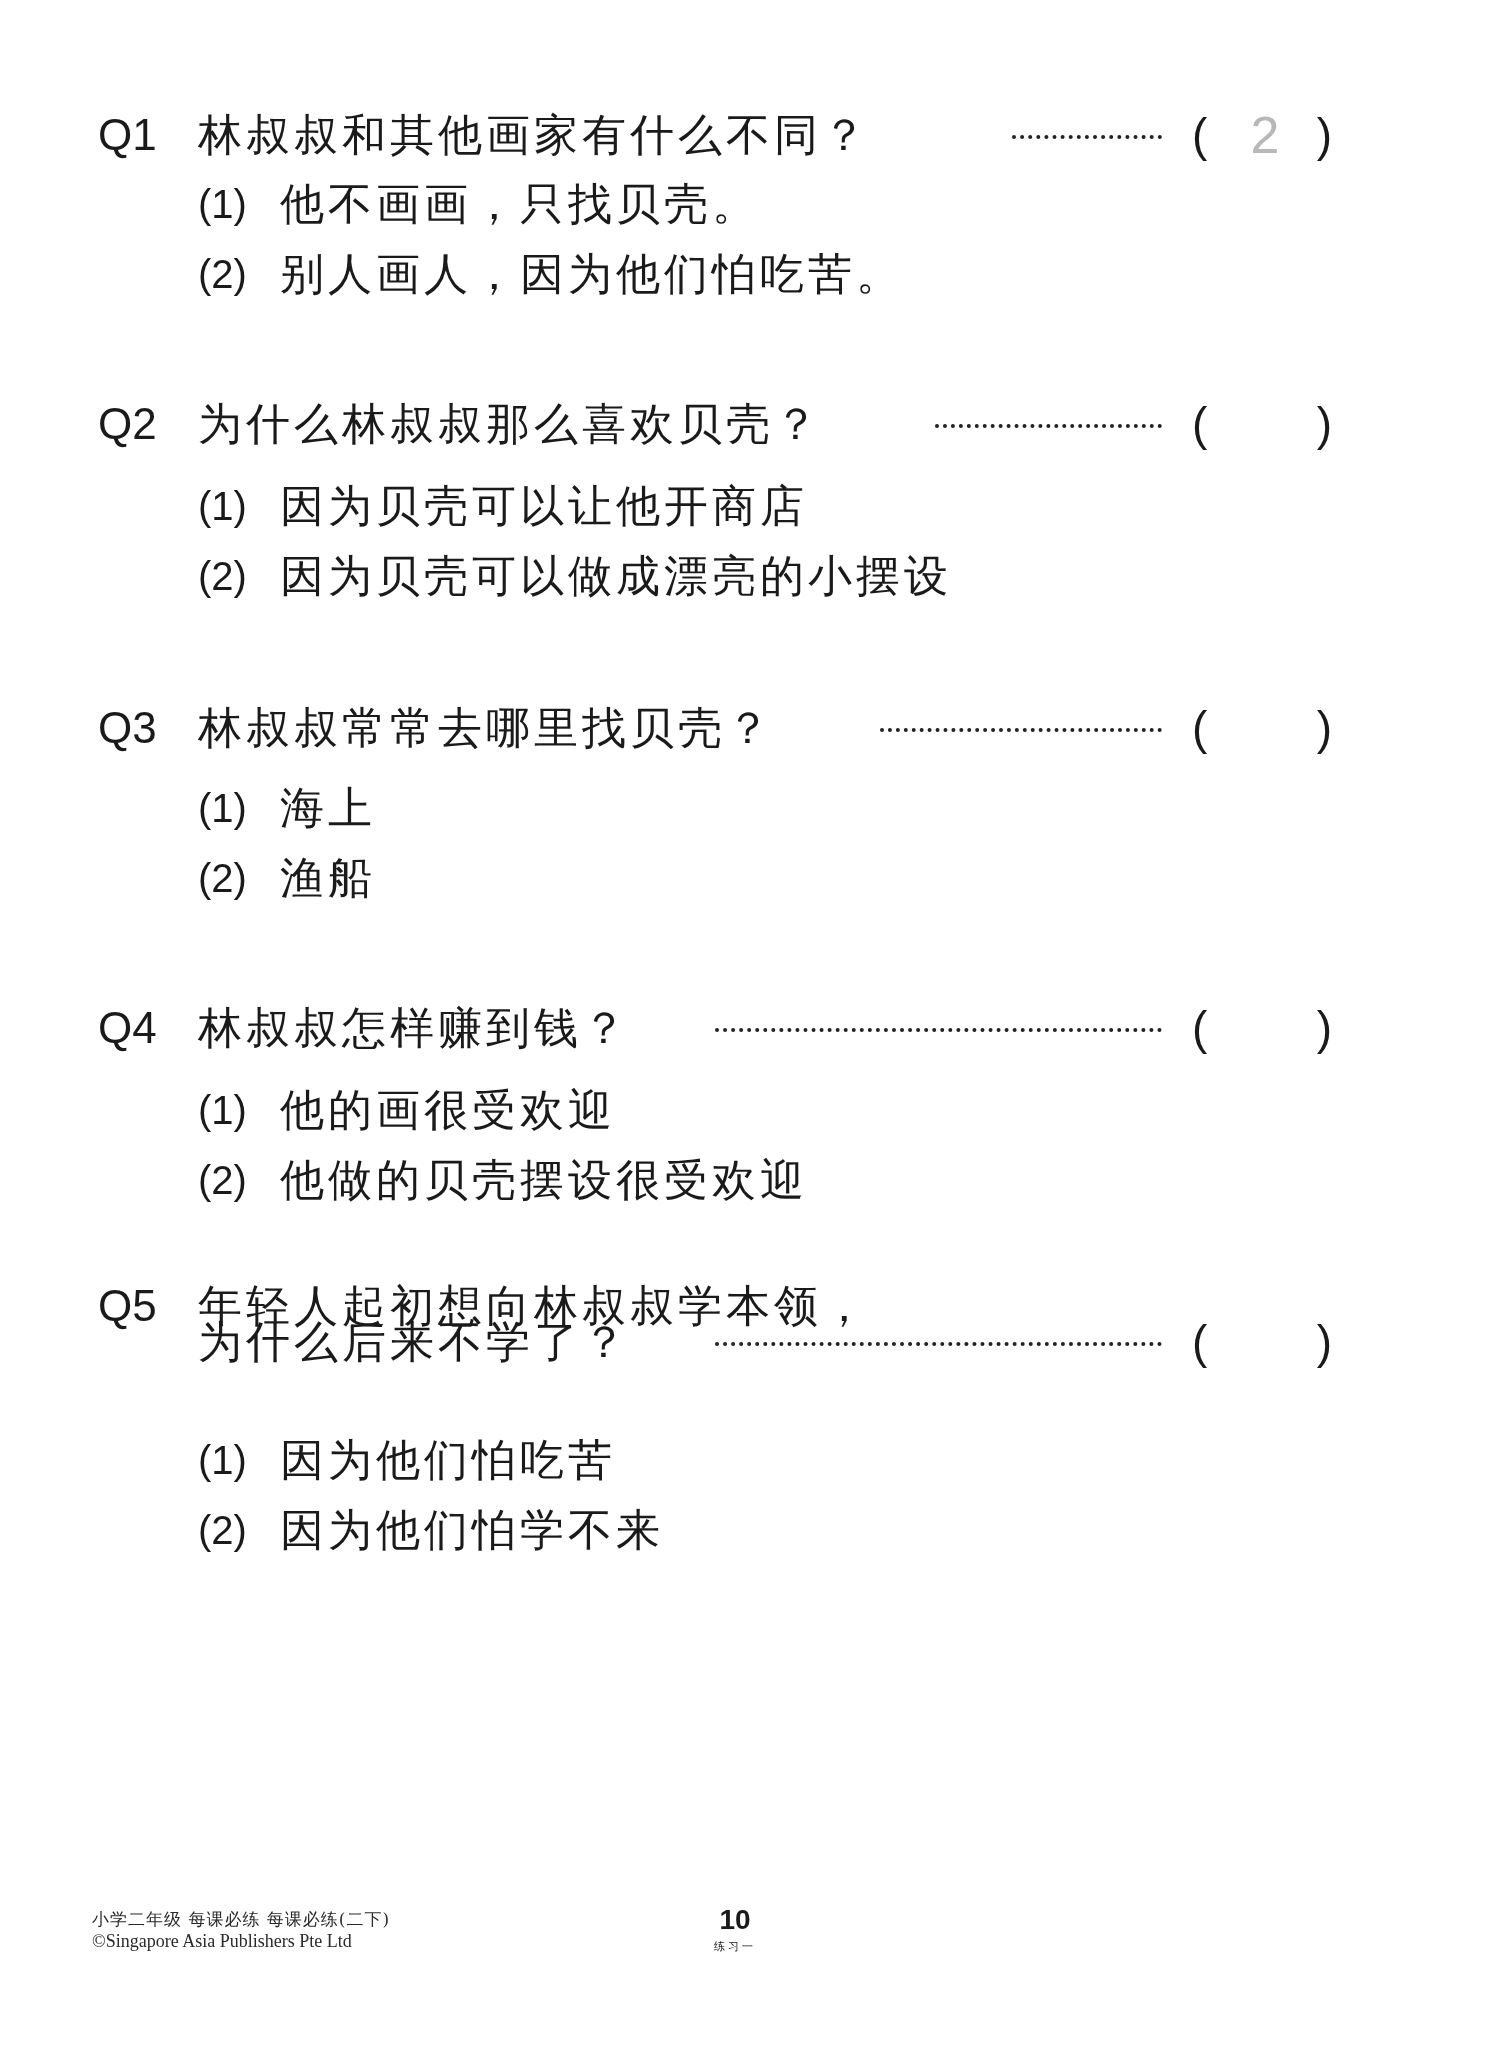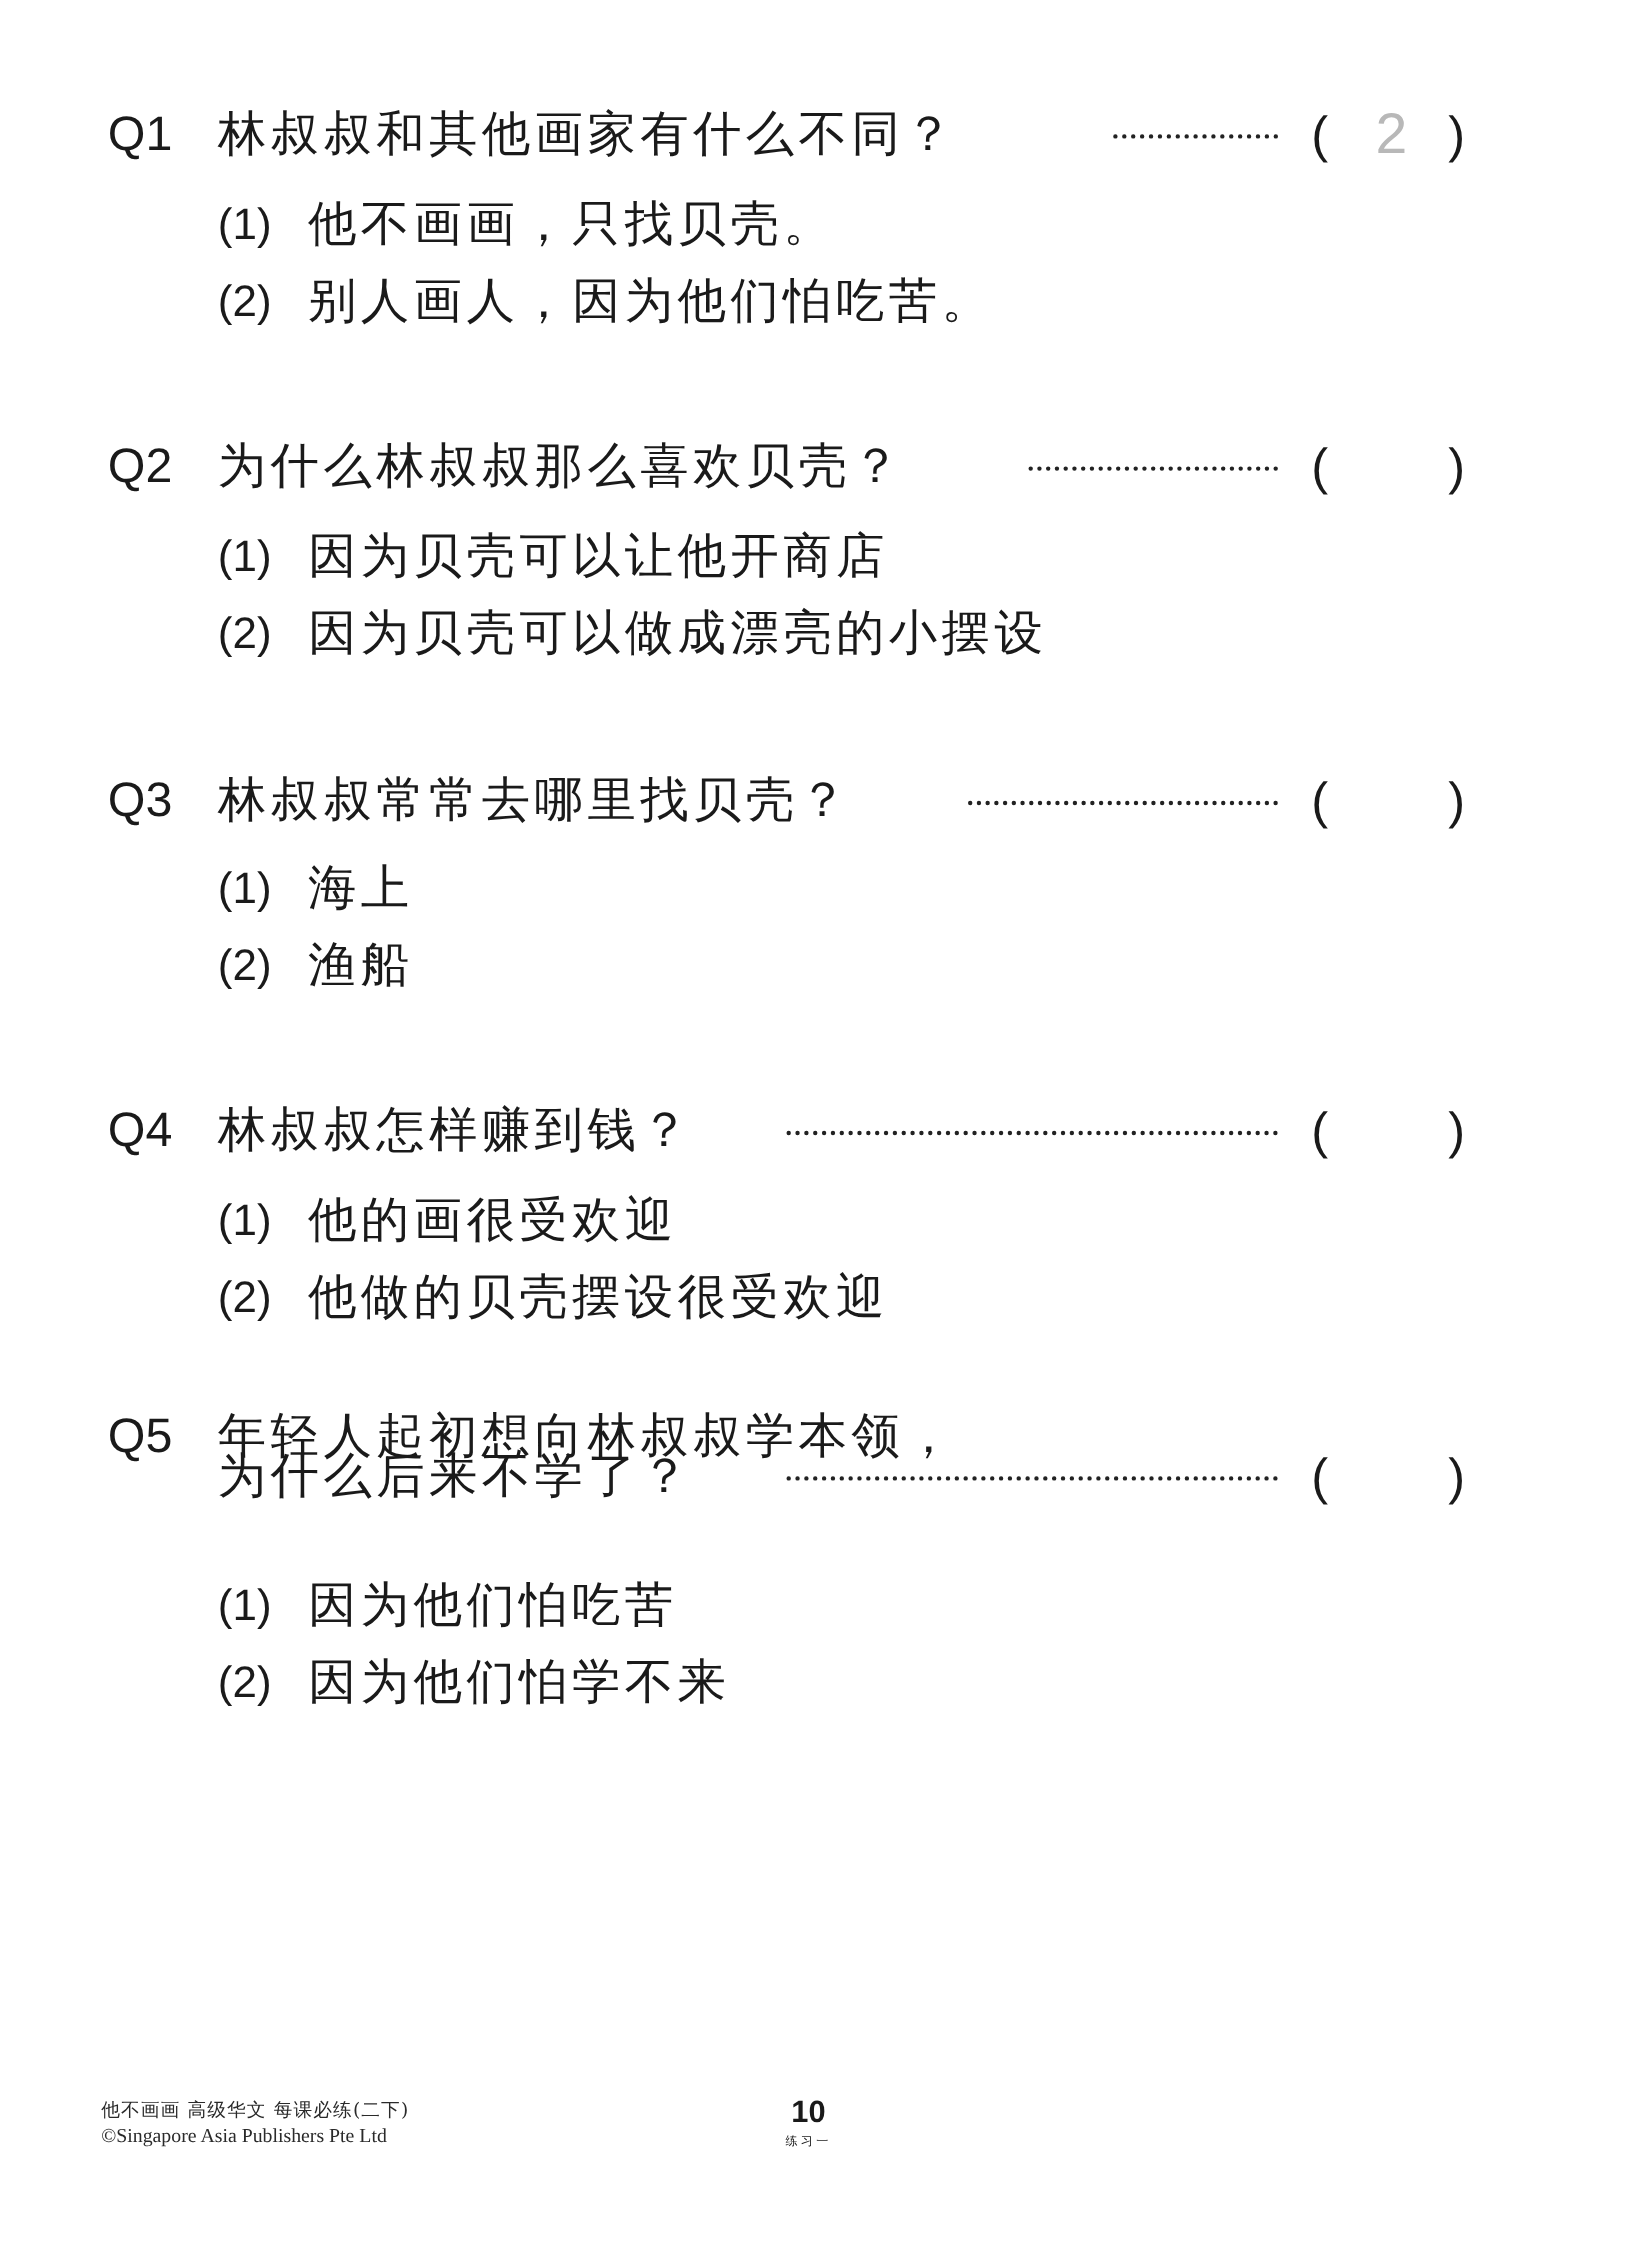--- a/index.html
+++ b/index.html
@@ -102,21 +102,21 @@
       font-family: "DejaVu Serif", serif;
       font-size: 11px;
       line-height: 24px;
       letter-spacing: 3px;
     }
   </style>
 </head>
 <body>
 
 <section>
-  <div class="line" style="top:94px; left:0; width:1499px;">
+  <div class="line" style="top:107px; left:0; width:1499px;">
     <span class="qlabel">Q1</span>
     <span class="qtext">林叔叔和其他画家有什么不同？</span>
     <span class="leader" style="left:1012px; width:150px;"></span>
     <span class="answer-box">
       <span class="lp">(</span>
       <span class="val">2</span>
       <span class="rp">)</span>
     </span>
   </div>
   <div class="line" style="top:176px; left:0; width:1499px;">
@@ -211,20 +211,20 @@
     <span class="opt-text">因为他们怕吃苦</span>
   </div>
   <div class="line" style="top:1502px; left:0; width:1499px;">
     <span class="opt-num">(2)</span>
     <span class="opt-text">因为他们怕学不来</span>
   </div>
 </section>
 
 <footer>
   <div class="footer-left">
-    <div class="series">他不画画 高级华文 每课必练(二下)</div>
+    <div class="series">小学二年级 每课必练 每课必练(二下)</div>
     <div class="copyright">©Singapore Asia Publishers Pte Ltd</div>
   </div>
   <div class="footer-center">
     <div class="pnum">10</div>
     <div class="plabel">练习一</div>
   </div>
 </footer>
 
 </body></html>

